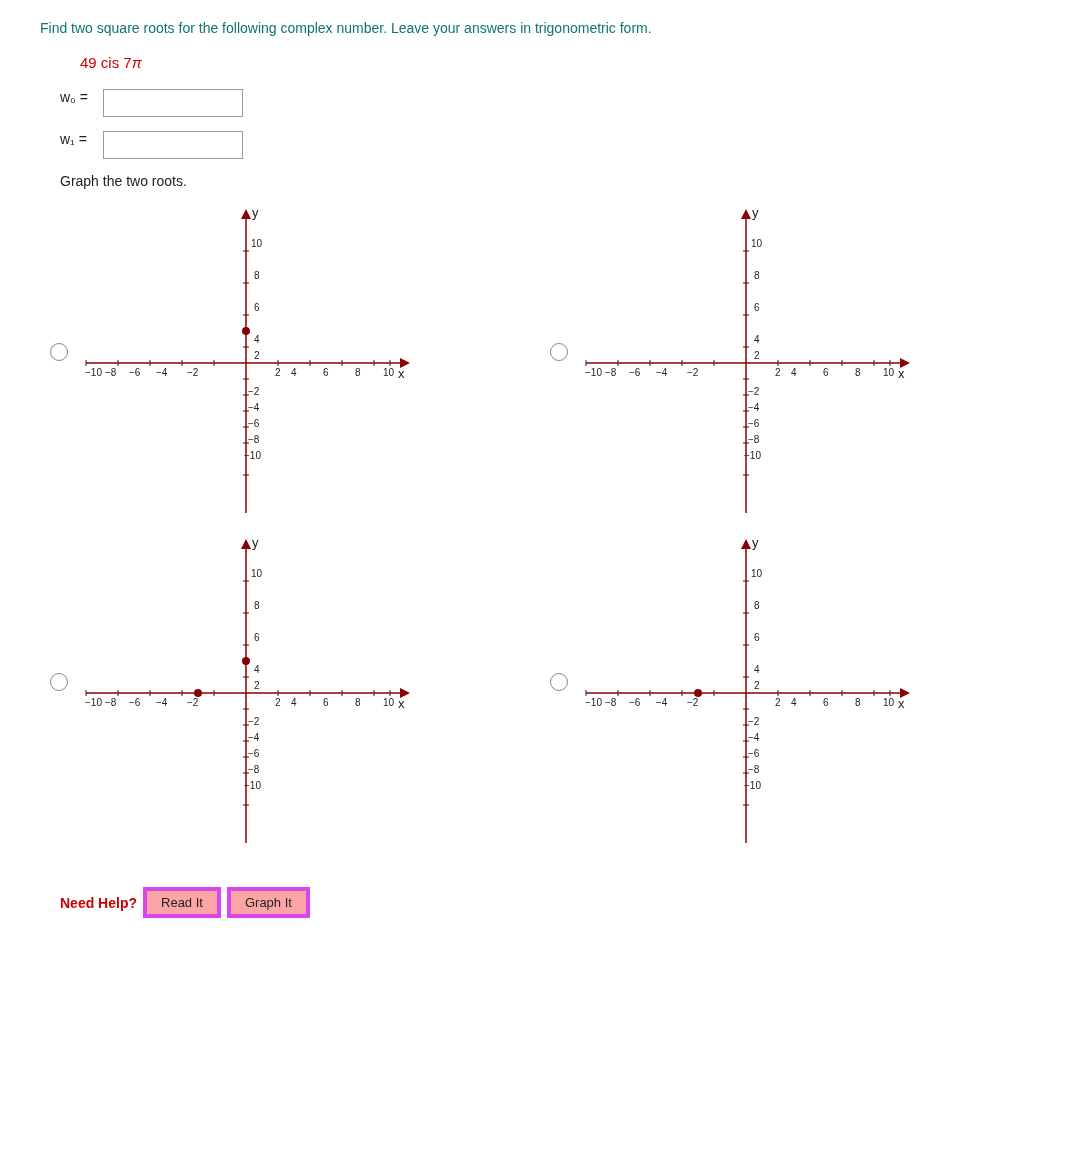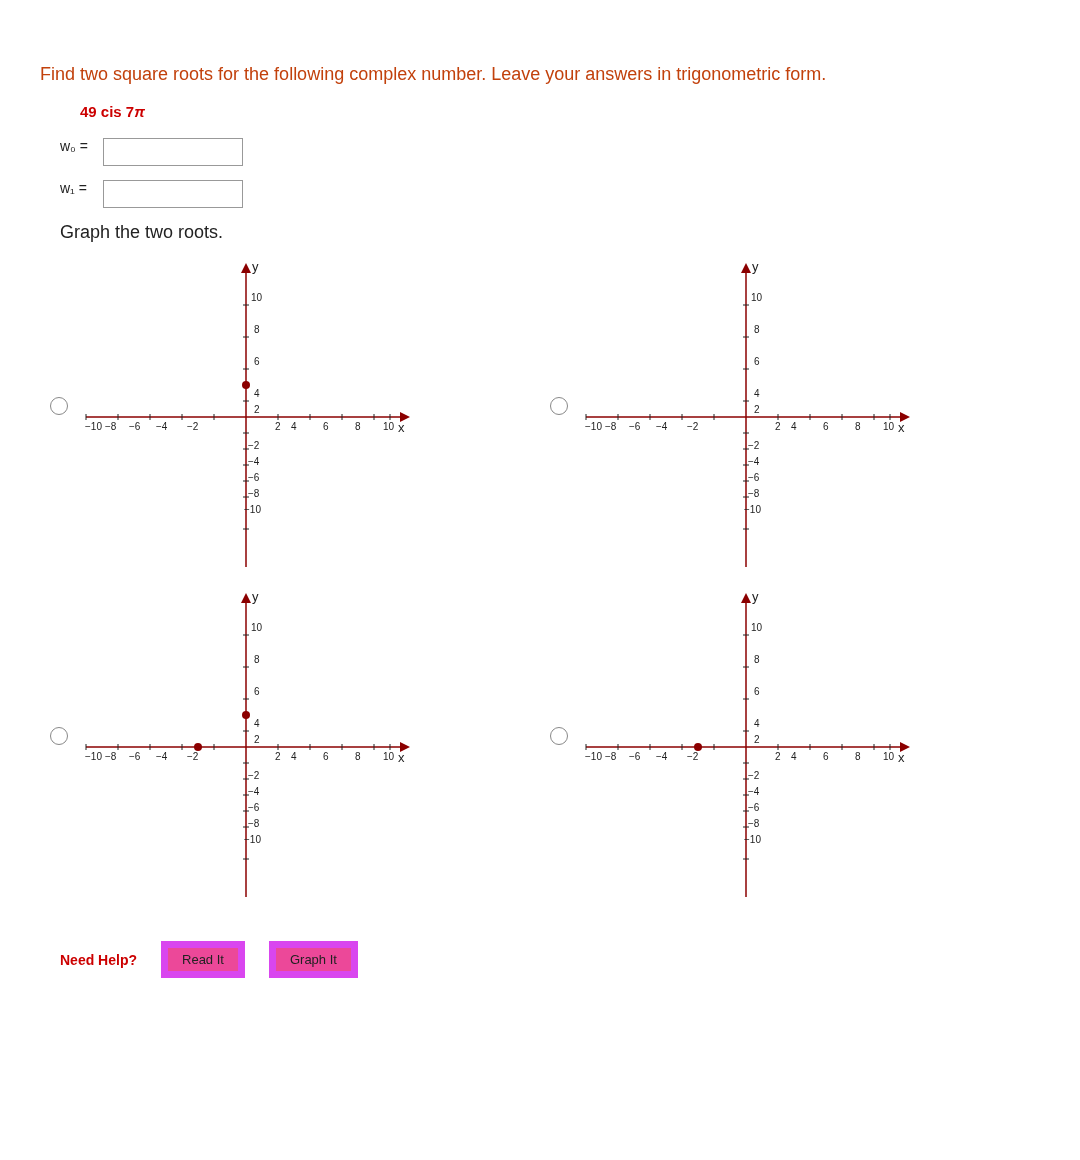--- a/index.html
+++ b/index.html
@@ -6,28 +6,27 @@
     body {
       background: #fff;
       font-family: Arial, sans-serif;
       font-size: 14px;
       color: #222;
       width: 1080px;
       min-height: 1160px;
       padding: 20px 40px;
     }
     .question-text {
-      font-size: 18px;
+      font-size: 14px;
       margin-bottom: 18px;
-      color: #c2410c;
-      margin-top: 44px;
+      color: #0f766e;
     }
     .complex-number {
       font-size: 15px;
-      font-weight: bold;
+      font-weight: normal;
       color: #c00;
       margin-bottom: 18px;
       margin-left: 40px;
     }
     .answer-row {
       display: flex;
       align-items: flex-start;
       margin-bottom: 14px;
       margin-left: 20px;
     }
@@ -37,21 +36,21 @@
       min-width: 35px;
     }
     .answer-input {
       border: 1px solid #999;
       width: 140px;
       height: 28px;
       padding: 2px 4px;
       font-size: 14px;
     }
     .graph-label {
-      font-size: 18px;
+      font-size: 14px;
       margin-bottom: 14px;
       margin-left: 20px;
     }
     .graphs-container {
       display: flex;
       flex-wrap: wrap;
       gap: 0;
     }
     .graph-row {
       display: flex;
@@ -81,32 +80,32 @@
       height: 320px;
     }
     .graph-svg {
       width: 340px;
       height: 320px;
     }
     
     .bottom-bar {
       display: flex;
       align-items: center;
-      gap: 24px;
+      gap: 6px;
       margin-top: 24px;
       margin-left: 20px;
     }
     .help-label {
       font-weight: bold;
       color: #c00;
       font-size: 14px;
     }
     .help-btn {
-      border: 7px solid #d946ef;
-      background: #ec4899;
+      border: 4px solid #d946ef;
+      background: #fca5a5;
       padding: 4px 14px;
       font-size: 13px;
       cursor: pointer;
       color: #222;
     }
   </style>
 </head>
 <body>
 
 <div class="question-text">Find two square roots for the following complex number. Leave your answers in trigonometric form.</div>

